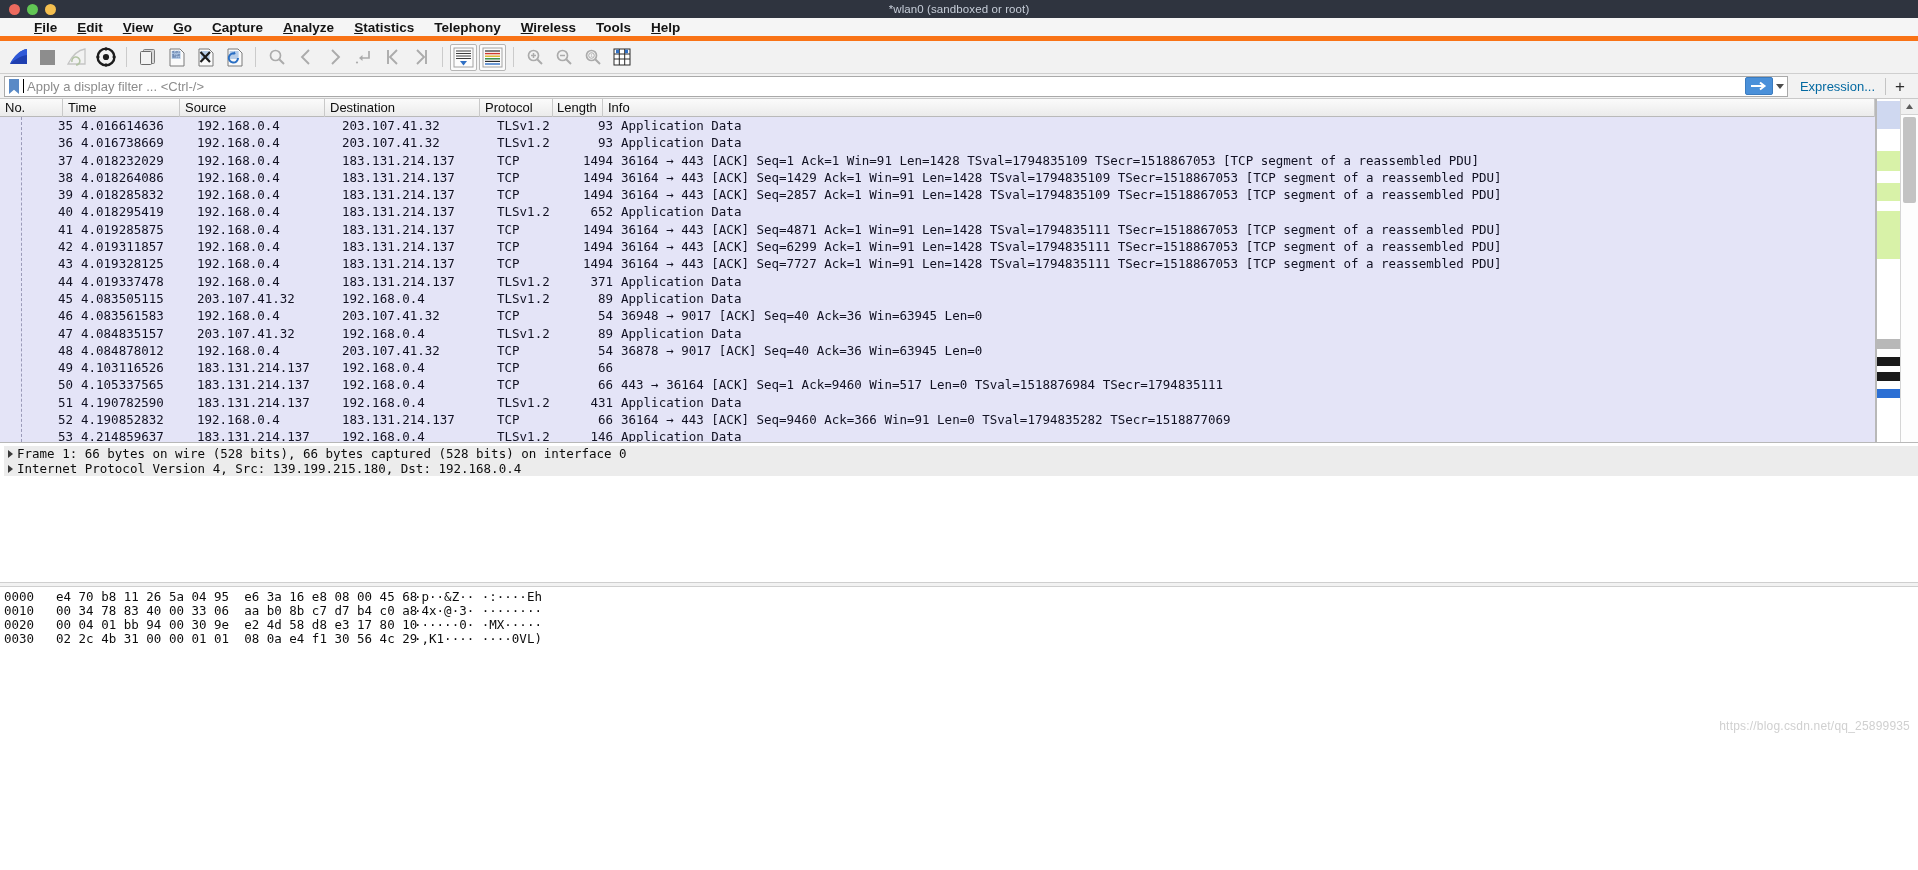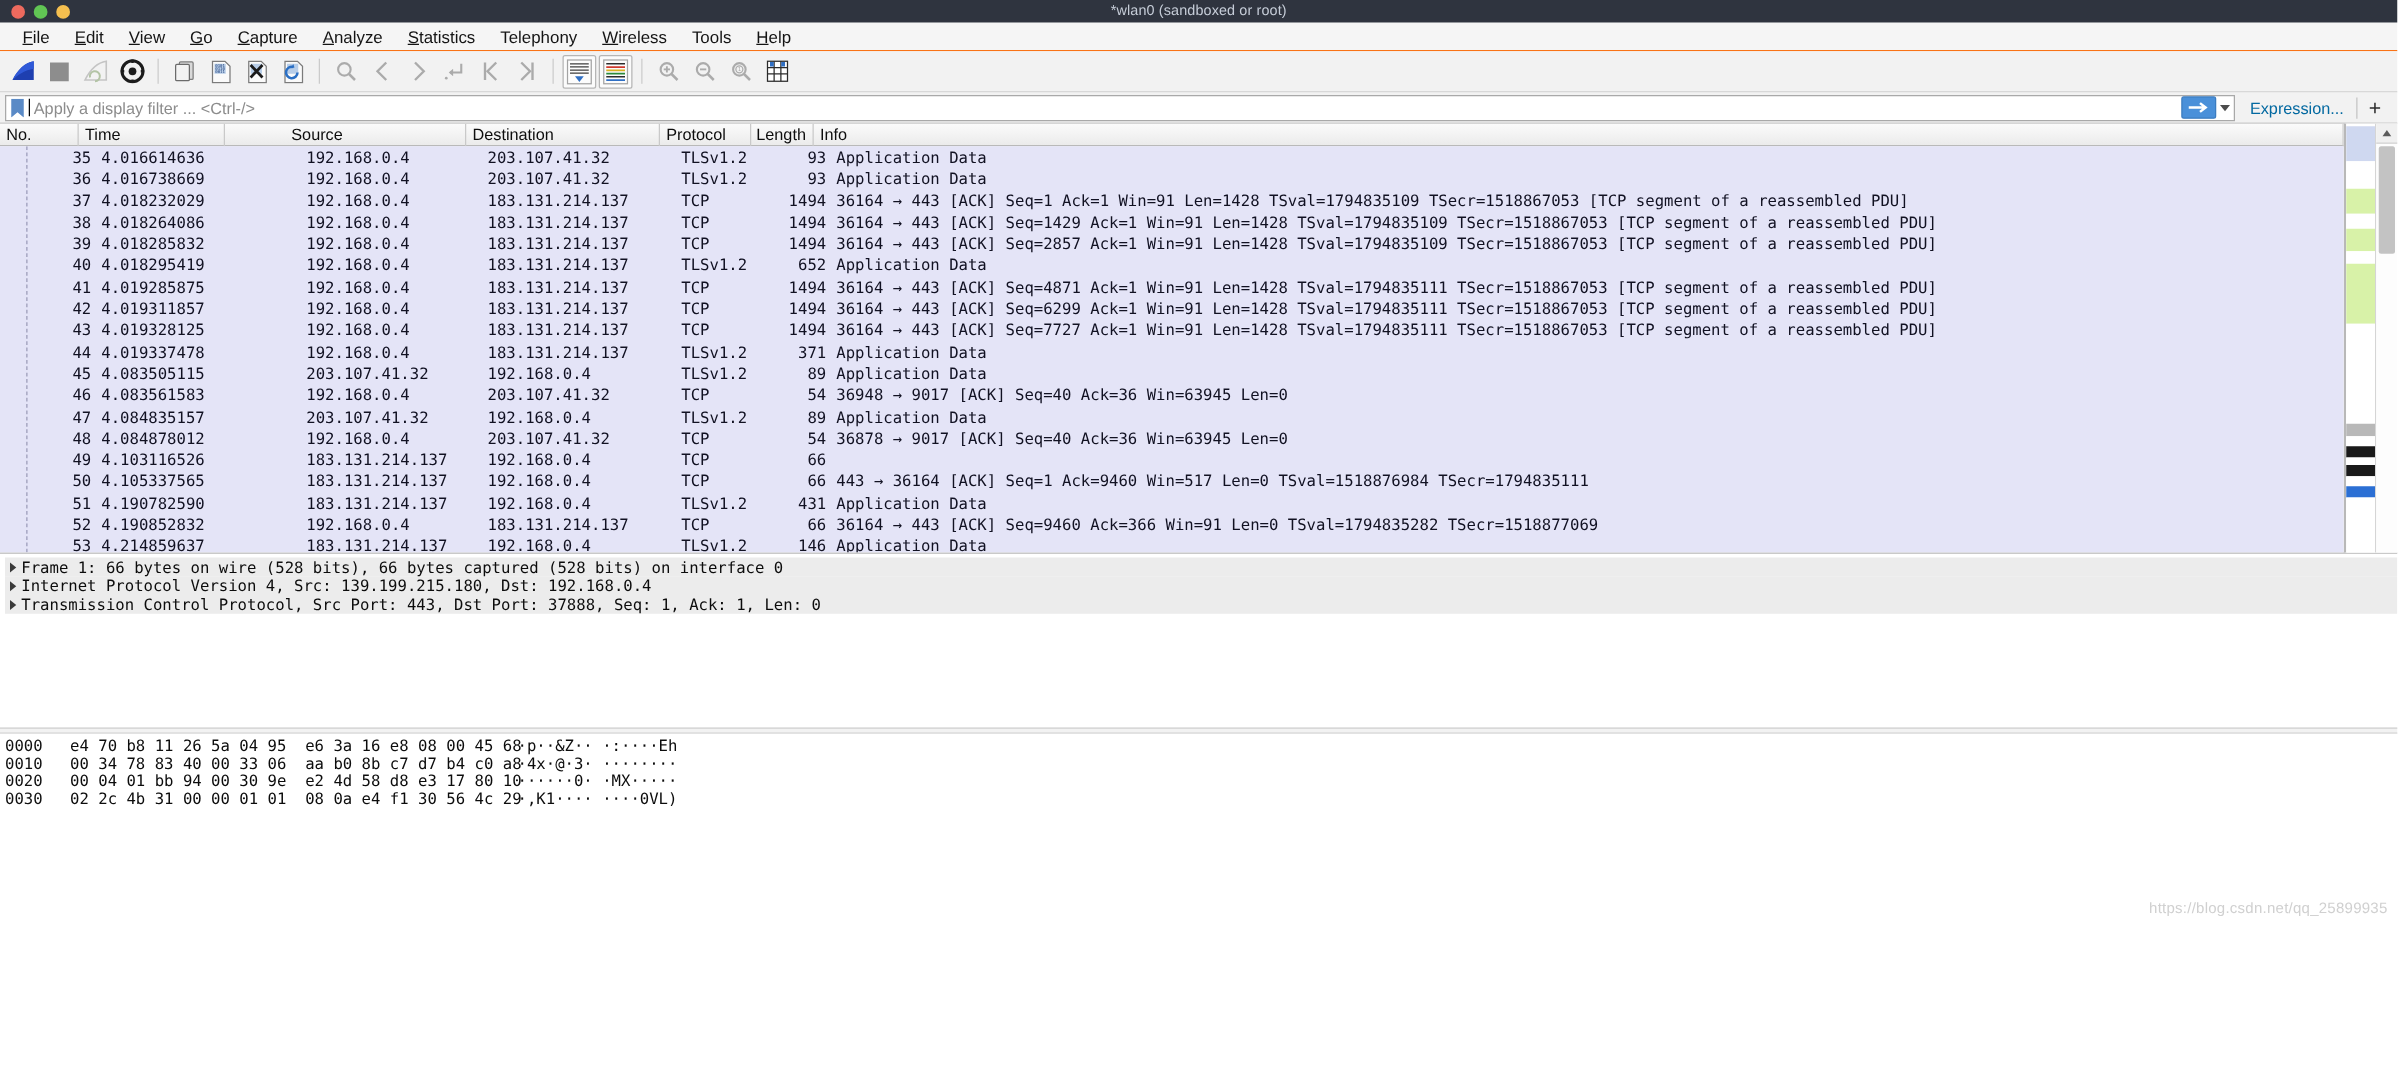--- a/index.html
+++ b/index.html
@@ -26,25 +26,26 @@
   .dot.yellow { background: #f5bf4f; }
   .title-text {
     position: absolute; left: 0; right: 0; text-align: center;
     font-size: 11.5px; letter-spacing: .1px;
   }
 
   
   .menubar {
     height: 23px;
     background: #f5f5f5;
-    border-bottom: 1px solid #f97316;
+    border-bottom: 5px solid #f97316;
     display: flex; align-items: center;
-    padding-left: 8px;
+    padding-left: 24px;
     font-size: 13.5px;
     color: #141414;
+    font-weight: bold;
   }
   .menu-item { padding: 2px 10px; cursor: default; white-space: nowrap; }
   .menu-item u { text-decoration: underline; }
 
   
   .toolbar {
     height: 33px;
     background: #f2f2f2;
     border-bottom: 1px solid #cfcfcf;
     display: flex; align-items: center;
@@ -146,21 +147,21 @@
   .prow {
     display: flex;
     height: 17.3px; line-height: 17.3px;
     font-family: "DejaVu Sans Mono", monospace;
     font-size: 12.5px;
     color: #111122;
     white-space: nowrap;
   }
   .c-no    { width: 63px;  text-align: right; padding-right: 5px; }
   .c-time  { width: 117px; padding-left: 3px; }
-  .c-src   { width: 145px; padding-left: 2px; margin-left: 48px; }
+  .c-src   { width: 145px; padding-left: 2px; }
   .c-dst   { width: 155px; padding-left: 2px; }
   .c-proto { width: 73px;  padding-left: 2px; }
   .c-len   { width: 50px;  text-align: right; padding-right: 5px; }
   .c-info  { flex: 1; padding-left: 3px; overflow: hidden; }
 
   
   .minimap {
     width: 42px;
     background: #ffffff;
     border-left: 1px solid #b8b8b8;
@@ -677,26 +678,20 @@
         <i></i>
       </span>
     <span>Frame 1: 66 bytes on wire (528 bits), 66 bytes captured (528 bits) on interface 0</span>
   </div>
   <div class="dline hl">
     <span class="arrow-r">
         <i></i>
       </span>
     <span>Internet Protocol Version 4, Src: 139.199.215.180, Dst: 192.168.0.4</span>
   </div>
-  <div class="dline hl">
-    <span class="arrow-r">
-        <i></i>
-      </span>
-    <span>Transmission Control Protocol, Src Port: 443, Dst Port: 37888, Seq: 1, Ack: 1, Len: 0</span>
-  </div>
 </div>
 
 <div class="splitter"></div>
 
 <div class="hex-pane">
   <div id="hex-container">
       <div class="hexline"><span class="hx-off">0000</span><span class="hx-bytes">e4 70 b8 11 26 5a 04 95  e6 3a 16 e8 08 00 45 68</span><span class="hx-ascii">·p··&amp;Z·· ·:····Eh</span></div>
       <div class="hexline"><span class="hx-off">0010</span><span class="hx-bytes">00 34 78 83 40 00 33 06  aa b0 8b c7 d7 b4 c0 a8</span><span class="hx-ascii">·4x·@·3· ········</span></div>
       <div class="hexline"><span class="hx-off">0020</span><span class="hx-bytes">00 04 01 bb 94 00 30 9e  e2 4d 58 d8 e3 17 80 10</span><span class="hx-ascii">······0· ·MX·····</span></div>
       <div class="hexline"><span class="hx-off">0030</span><span class="hx-bytes">02 2c 4b 31 00 00 01 01  08 0a e4 f1 30 56 4c 29</span><span class="hx-ascii">·,K1···· ····0VL)</span></div>

